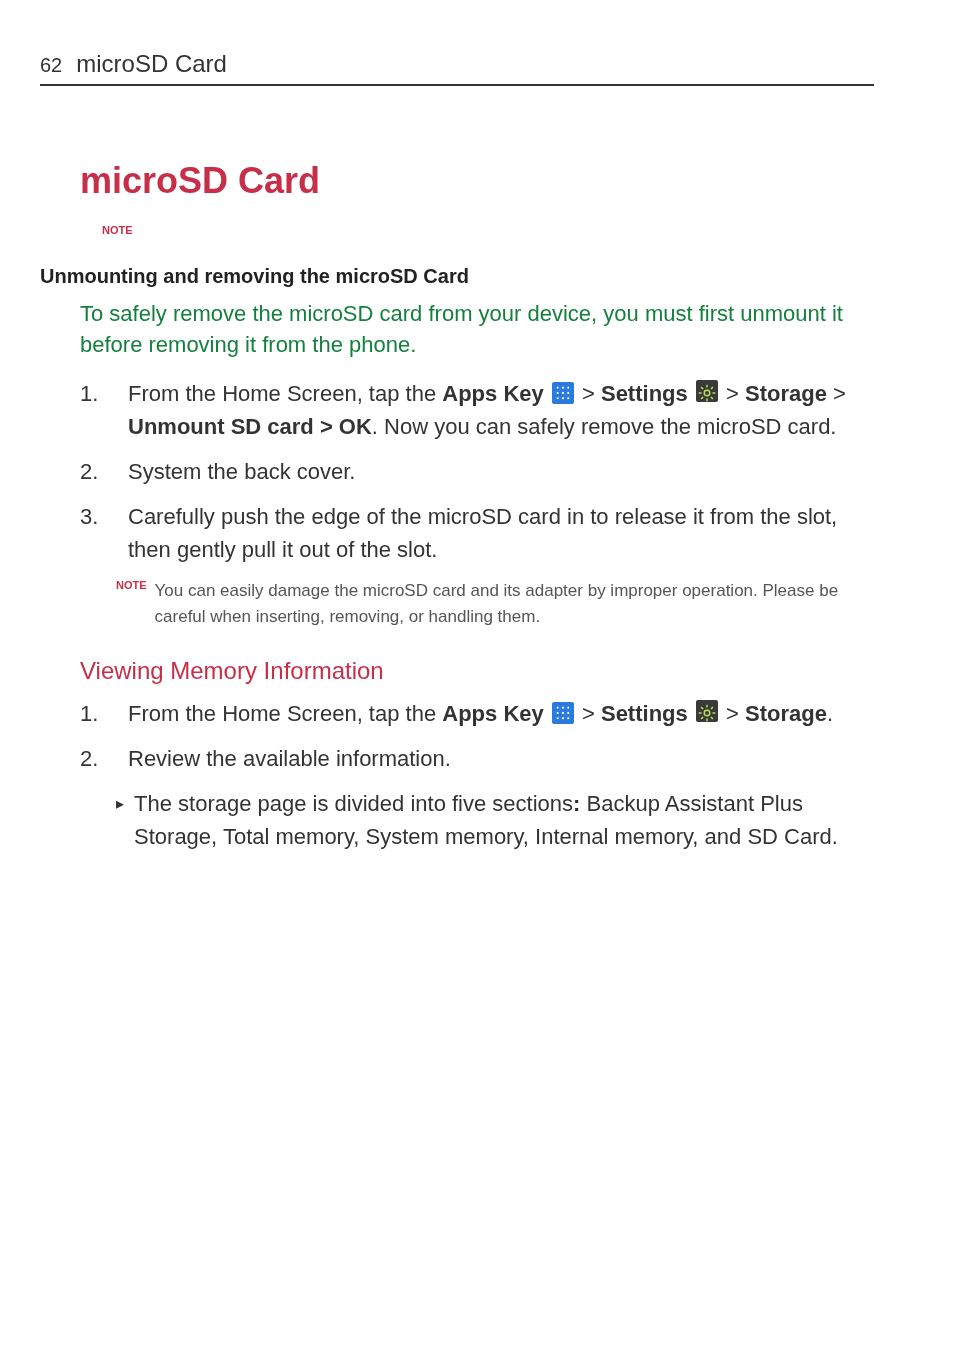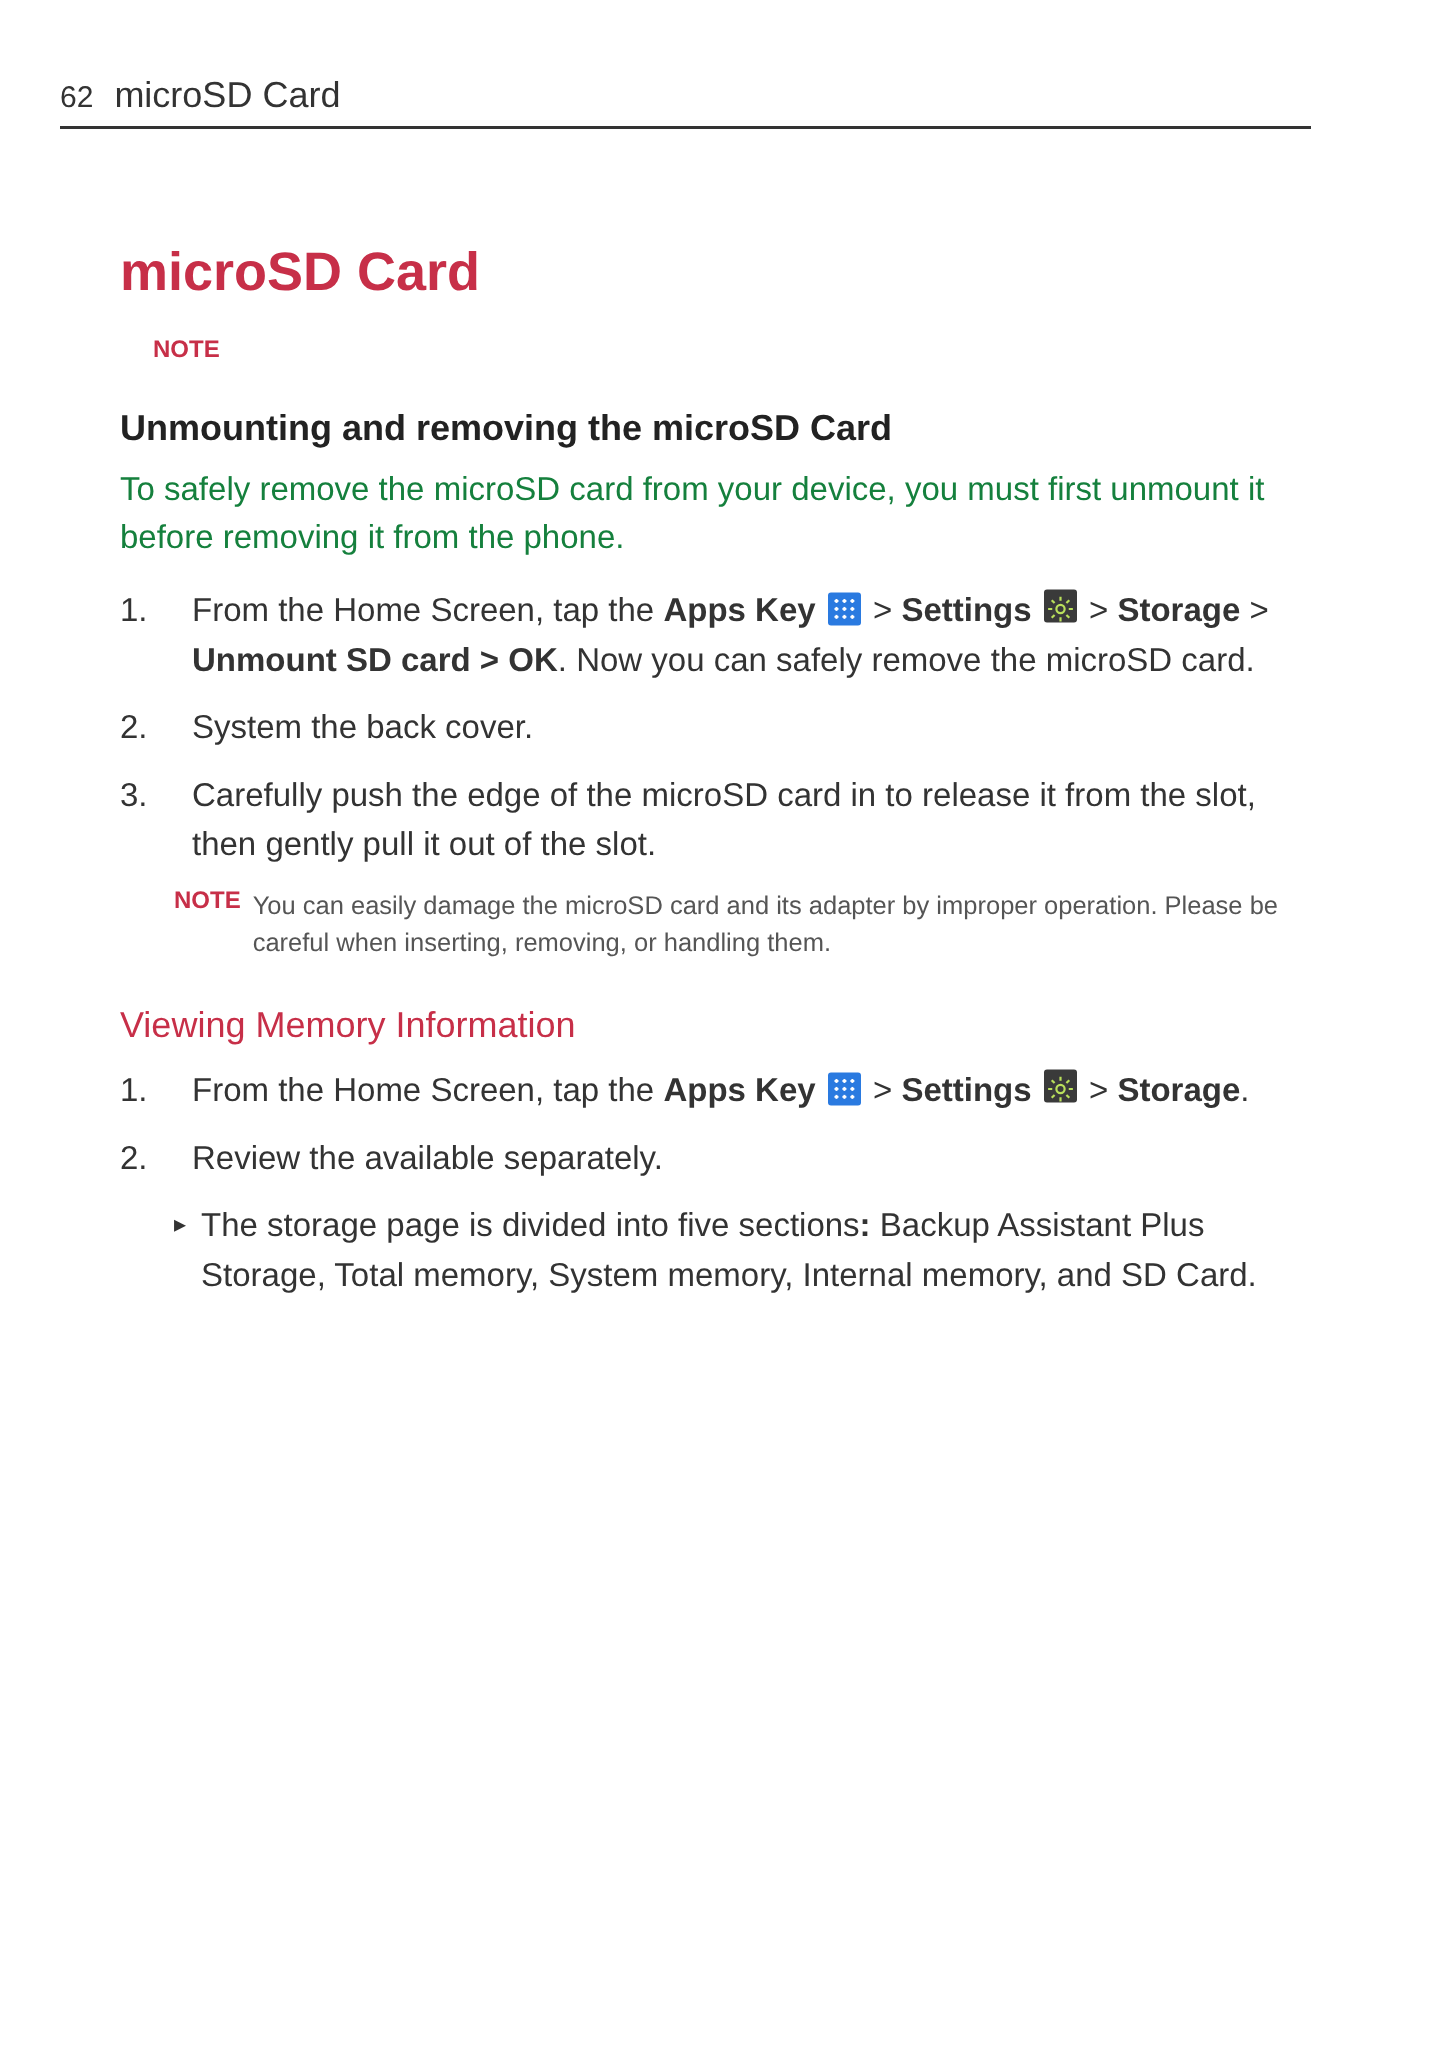--- a/index.html
+++ b/index.html
@@ -41,31 +41,30 @@
       margin-bottom: 26px;
       font-size: 17px;
       line-height: 1.5;
       display: flex;
       gap: 18px;
     }
     .note-label {
       color: #c72f48;
       font-weight: 700;
       flex-shrink: 0;
-      font-size: 16px;
+      font-size: 11px;
       padding-top: 2px;
     }
     .note-text {
       color: #555;
       font-size: 17px;
     }
     .subhead {
-      font-size: 24px;
+      font-size: 20px;
       font-weight: 700;
-      margin-left: 40px;
       margin-bottom: 10px;
       color: #222;
     }
     .subhead-red {
       color: #c72f48;
       font-weight: 400;
       font-size: 24px;
       margin-left: 40px;
       margin-bottom: 12px;
       margin-top: 28px;
@@ -194,21 +193,21 @@
           <g fill="none" stroke="#b9e05b" stroke-width="1.6">
             <circle cx="12" cy="12" r="3"></circle>
             <path d="M12 3v3M12 18v3M3 12h3M18 12h3M5.6 5.6l2.1 2.1M16.3 16.3l2.1 2.1M18.4 5.6l-2.1 2.1M7.7 16.3l-2.1 2.1"></path>
           </g>
         </svg></span><span> &gt; </span><span class="bold">Storage</span><span>.</span>
   </span>
 </div>
 
 <div class="list-item">
   <span class="list-num">2.</span>
-  <span class="list-body">Review the available separately.</span>
+  <span class="list-body">Review the available information.</span>
 </div>
 
 <div class="bullet-row">
   <span class="bullet-marker">▸</span>
   <span>
     <span>The storage page is divided into five sections</span><span class="bold">:</span><span> Backup Assistant Plus Storage, Total memory, System memory, Internal memory, and SD Card.</span>
   </span>
 </div>
 
 </body></html>

